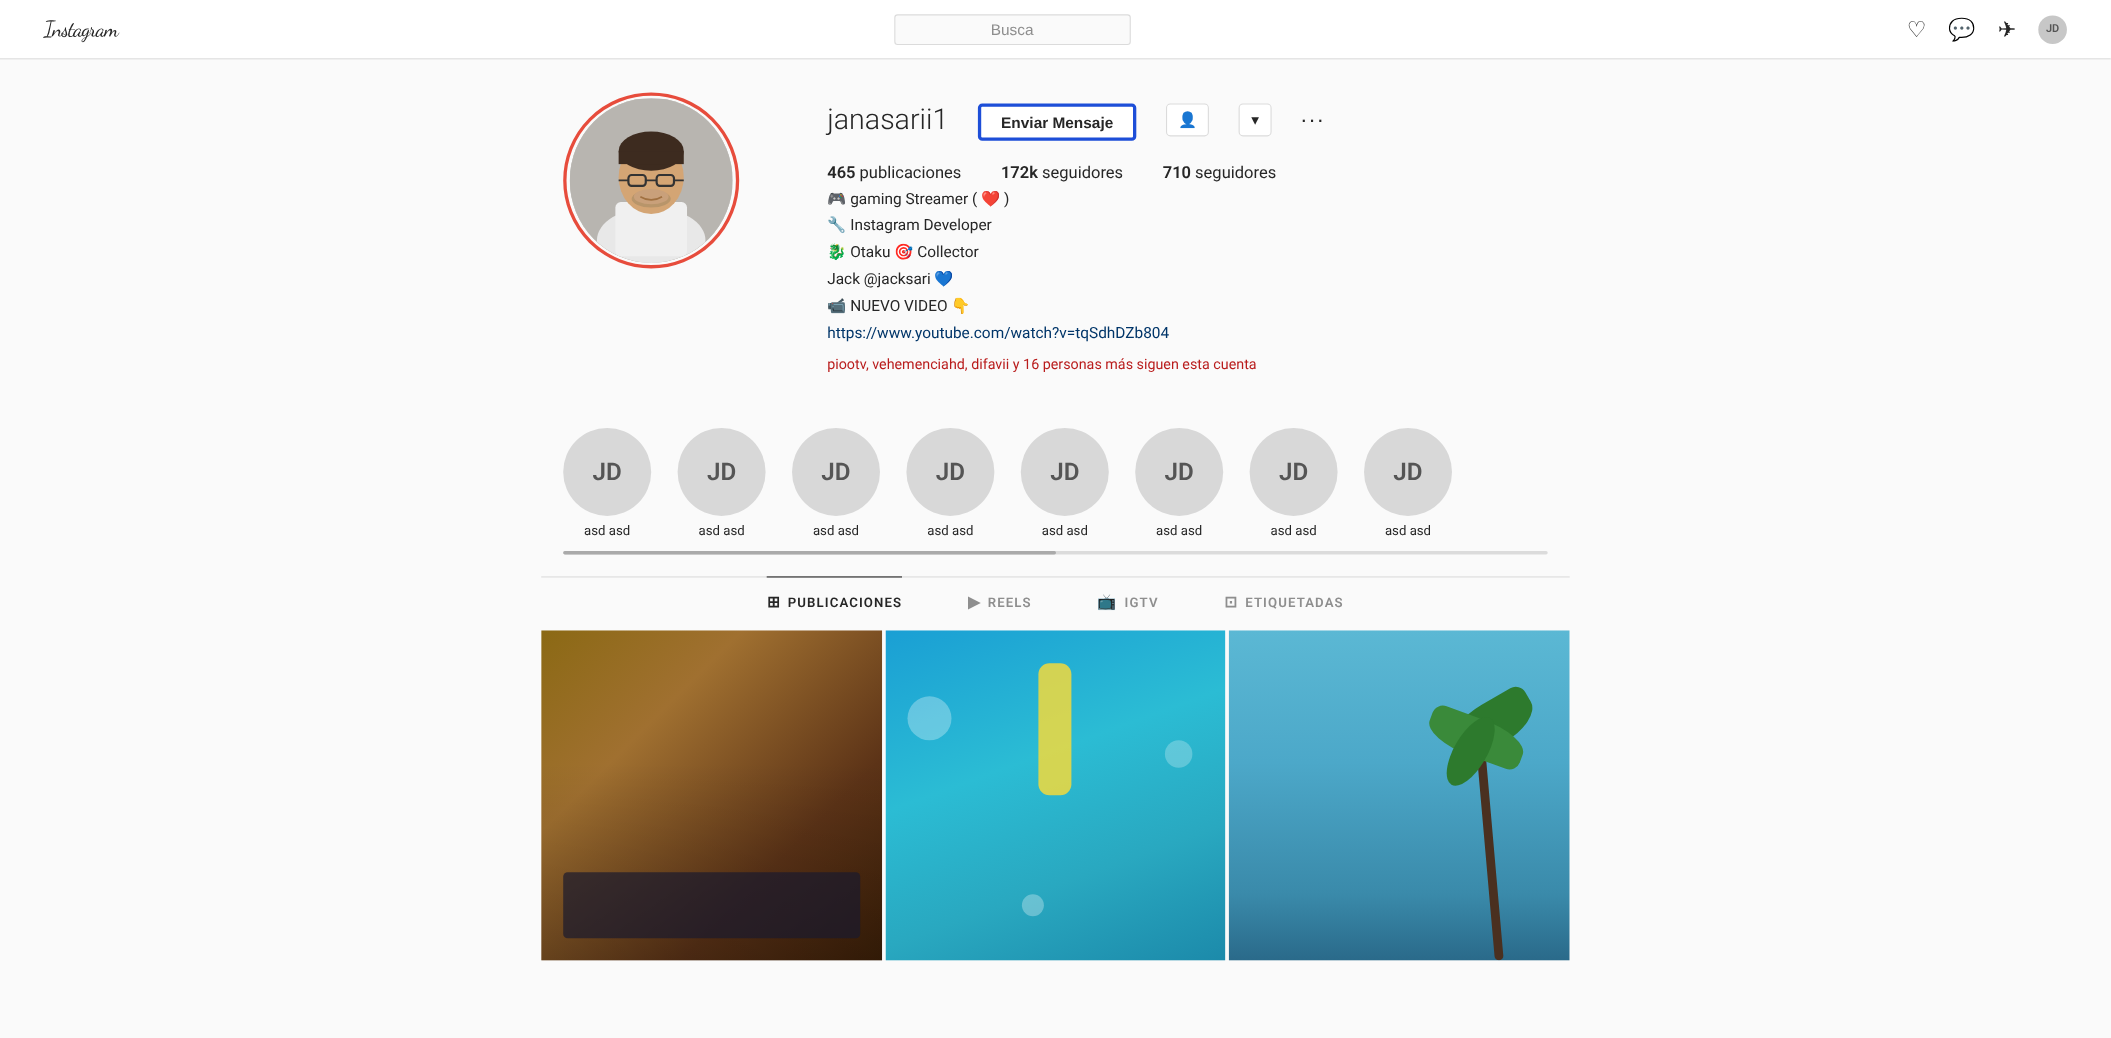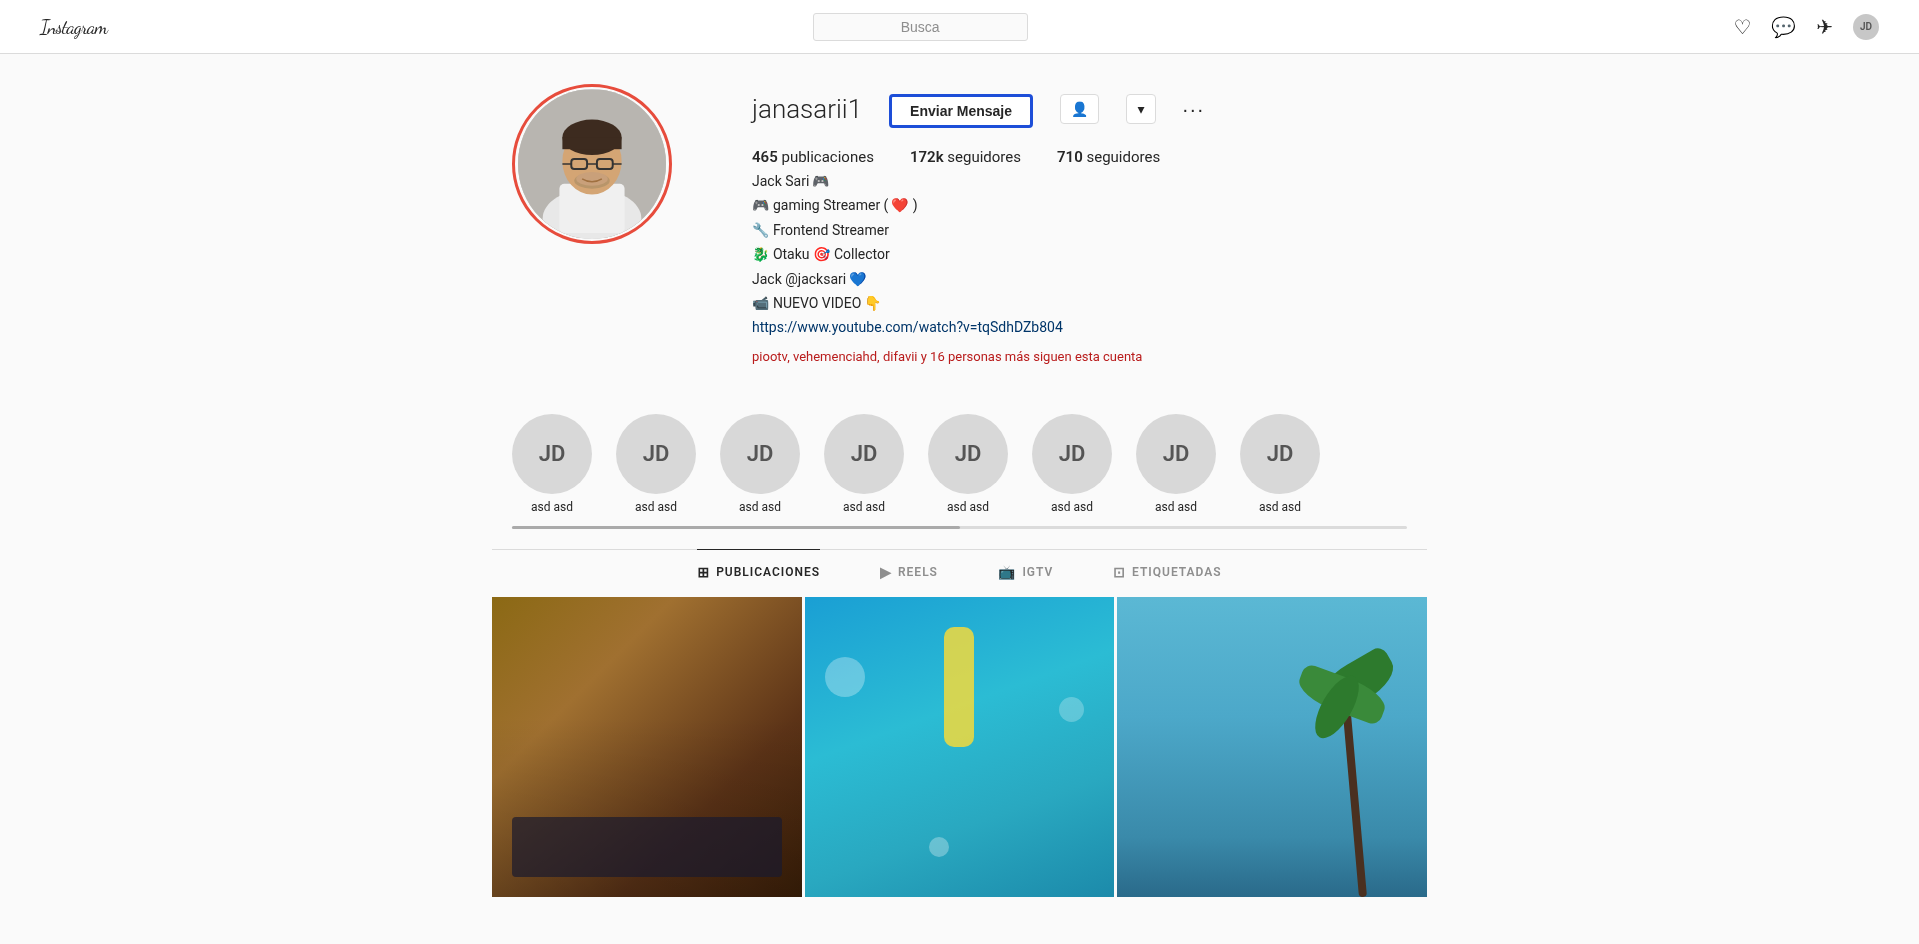--- a/index.html
+++ b/index.html
@@ -354,23 +354,22 @@
           <strong>172k</strong>
           <span>seguidores</span>
         </span>
         <span class="stat-item">
           <strong>710</strong>
           <span>seguidores</span>
         </span>
       </div>
 
       <div class="bio">
-        <span class="bio-line">Jack Sari 🎮</span>
         <span class="bio-line">🎮 gaming Streamer ( ❤️ )</span>
-        <span class="bio-line">🔧 Frontend Streamer</span>
+        <span class="bio-line">🔧 Instagram Developer</span>
         <span class="bio-line">🐉 Otaku 🎯 Collector</span>
         <span class="bio-line">Jack @jacksari 💙</span>
         <span class="bio-line">📹 NUEVO VIDEO 👇</span>
         <a class="bio-line bio-link" href="#">https://www.youtube.com/watch?v=tqSdhDZb804</a>
         <div class="bio-followers-text">piootv, vehemenciahd, difavii y 16 personas más siguen esta cuenta</div>
       </div>
 
     </div>
   </div>
 

